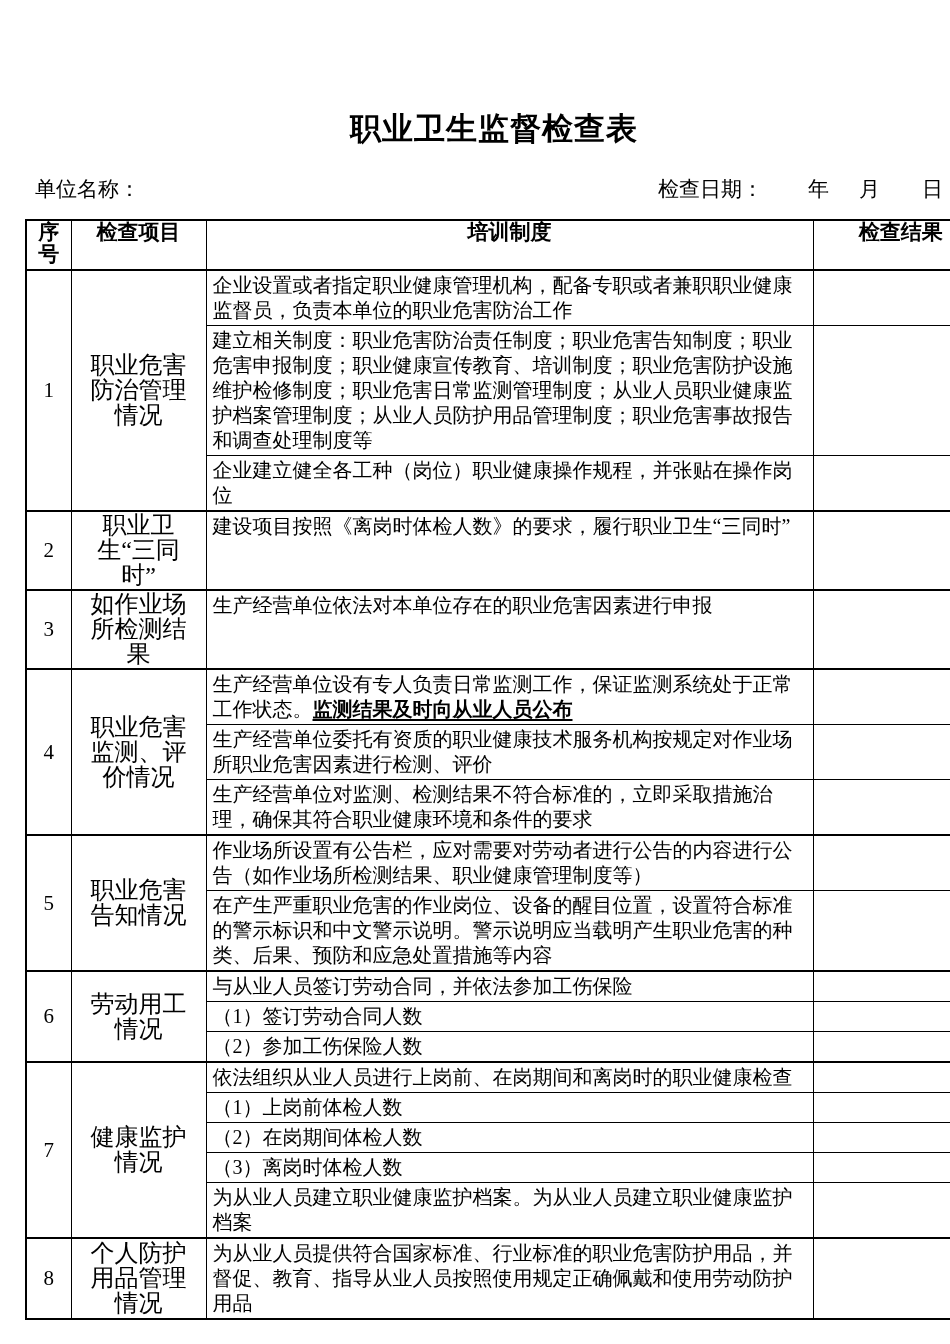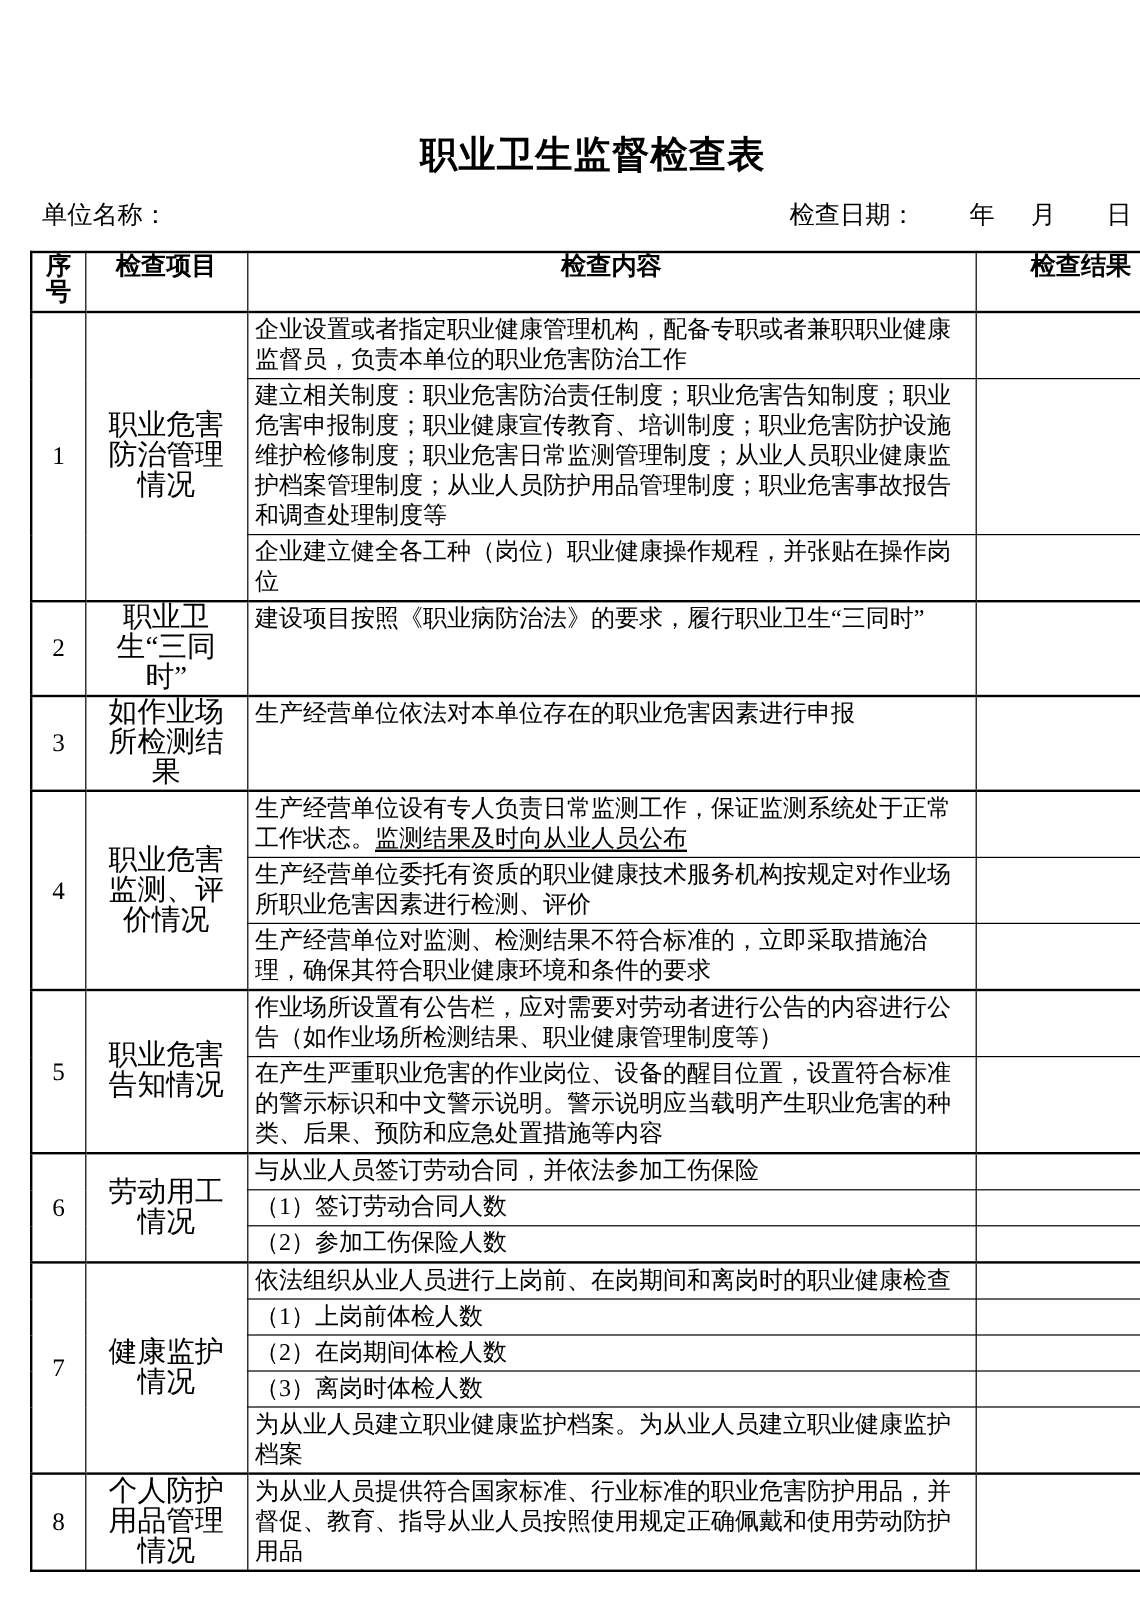--- a/index.html
+++ b/index.html
@@ -7,21 +7,21 @@
     width:950px;height:1344px;overflow:hidden;background:#fff;color:#000;
     font-family:"Liberation Serif","DejaVu Serif",serif;
   }
   .sheet{width:988px;}
   .title{
     margin:108px 0 0 0;text-align:center;
     font-size:31px;font-weight:bold;letter-spacing:1px;
   }
   .meta{
     display:flex;align-items:center;
-    margin:15px 45px 0 35px;font-size:21px;
+    margin:25px 45px 0 35px;font-size:21px;
   }
   .meta-right{margin-left:auto;white-space:nowrap;}
   .date-year{margin-left:45px;}
   .date-month{margin-left:30px;}
   .date-day{margin-left:42px;}
   table.check{
     border-collapse:collapse;table-layout:fixed;
     width:963px;margin:16px 0 0 25px;
     border:2px solid #000;
   }
@@ -37,21 +37,21 @@
   td.item{
     text-align:center;vertical-align:middle;
     font-size:24px;line-height:25px;padding:1px 10px;
   }
   td.content{
     font-size:20px;line-height:25px;vertical-align:top;
     padding:2px 4px 2px 6px;text-align:left;
   }
   td.result{padding:0;}
   tr.rt td{border-top:2px solid #000;}
-  u{text-decoration:underline;text-underline-offset:3px;}
+  u{text-decoration:underline;text-underline-offset:3px;font-weight:bold;}
 </style>
 </head>
 <body>
 
 <div class="sheet">
 
   <div class="title">职业卫生监督检查表</div>
 
   <div class="meta">
     <span>单位名称：</span>
@@ -62,21 +62,21 @@
     <colgroup>
       <col style="width:45px">
         <col style="width:135px">
         <col style="width:607px">
         <col style="width:176px">
     </colgroup>
     <tbody>
       <tr>
         <th>序号</th>
         <th>检查项目</th>
-        <th>检查内容</th>
+        <th>培训制度</th>
         <th>检查结果</th>
       </tr>
 
       <tr class="rt">
         <td class="num" rowspan="3">1</td>
         <td class="item" rowspan="3">职业危害防治管理情况</td>
         <td class="content">企业设置或者指定职业健康管理机构，配备专职或者兼职职业健康监督员，负责本单位的职业危害防治工作</td>
         <td class="result"></td>
       </tr>
       <tr>
@@ -84,21 +84,21 @@
         <td class="result"></td>
       </tr>
       <tr>
         <td class="content">企业建立健全各工种（岗位）职业健康操作规程，并张贴在操作岗位</td>
         <td class="result"></td>
       </tr>
 
       <tr class="rt">
         <td class="num">2</td>
         <td class="item">职业卫生“三同时”</td>
-        <td class="content">建设项目按照《职业病防治法》的要求，履行职业卫生“三同时”</td>
+        <td class="content">建设项目按照《离岗时体检人数》的要求，履行职业卫生“三同时”</td>
         <td class="result"></td>
       </tr>
 
       <tr class="rt">
         <td class="num">3</td>
         <td class="item">如作业场所检测结果</td>
         <td class="content">生产经营单位依法对本单位存在的职业危害因素进行申报</td>
         <td class="result"></td>
       </tr>
 

